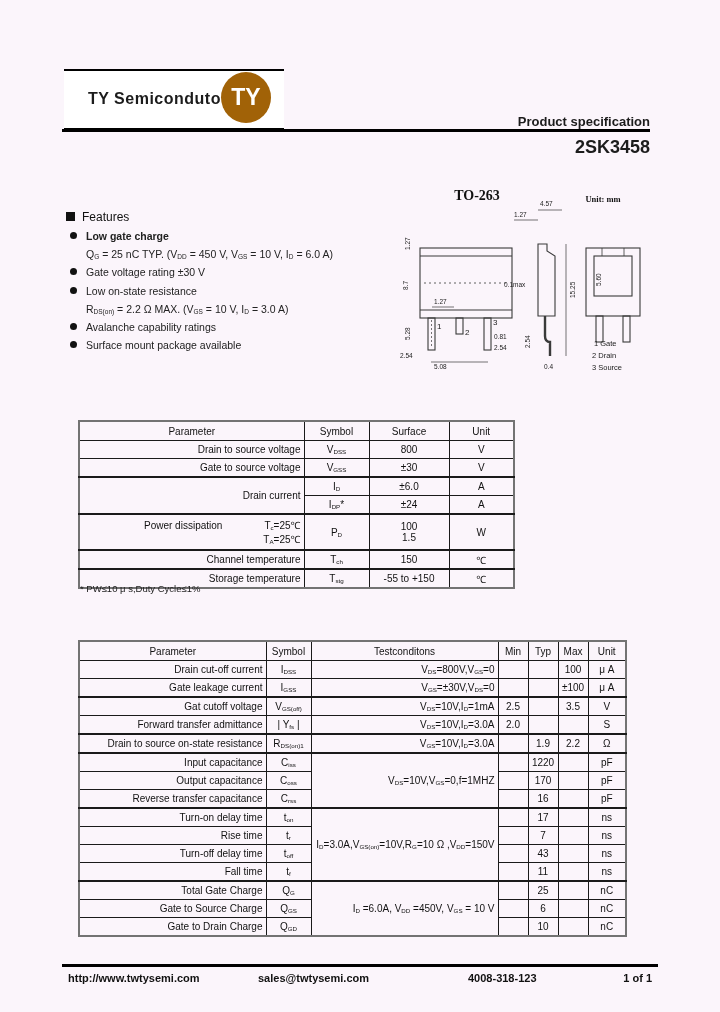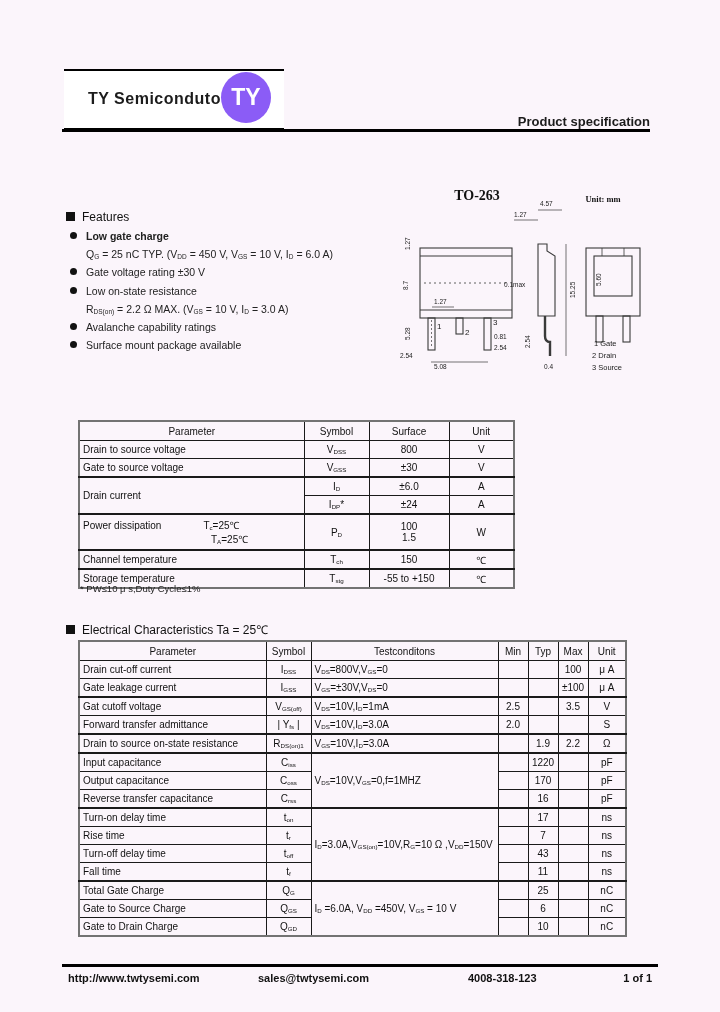--- a/index.html
+++ b/index.html
@@ -24,42 +24,43 @@
   .feat-line{position:absolute;left:70px;font-size:10.5px;color:#222;white-space:nowrap;}
   .blt{display:inline-block;width:7px;height:7px;border-radius:50%;background:#111;margin-right:9px;position:relative;top:-1px;}
   .ind{padding-left:16px;}
   
   table.t{border-collapse:collapse;table-layout:fixed;border:2px solid #737373;}
   table.t th,table.t td{border:1px solid #1a1a1a;font-weight:normal;font-size:10px;
       color:#111;padding:0 3px;height:17px;overflow:hidden;white-space:nowrap;}
   table.t2 th,table.t2 td{white-space:normal;}
   table.t th{height:18px;text-align:center;}
   .c{text-align:center;}
-  .l{text-align:left;margin-left:44px;}
+  .l{text-align:right;margin-left:44px;}
   tr.g td{border-top-width:2px;}
   tr.h2 td{height:34px;}
   .pd-c1{display:inline-block;margin-left:42px;}
   .pd-c2{display:block;margin-left:128px;}
   .footnote{font-size:9.5px;color:#222;}
   
   .pkg-svg{left:398px;top:186px;}
   
   .bot-rule{left:62px;top:964px;width:596px;height:3px;background:#000;}
   .foot{top:972px;font-size:11px;font-weight:bold;color:#111;white-space:nowrap;}
 </style>
 </head>
 <body>
 
 <div class="page">
 
   <div class="abs logo-box"></div>
   <div class="abs brand"><span>TY Semicondutor</span><sup>®</sup></div>
-  <div class="abs logo-circle" style="background:#8b5cf6;">TY</div>
+  <div class="abs logo-circle" style="background:#a16207;">TY</div>
   <div class="abs spec-label">Product specification</div>
   <div class="abs top-rule"></div>
+  <div class="abs part-number">2SK3458</div>
 
   <div class="abs sec-title" style="left:66px;top:210px;"><span class="sq"></span><span>Features</span></div>
   <div class="feat-line" style="top:230px;font-weight:bold;"><span class="blt"></span><span>Low gate charge</span></div>
   <div class="feat-line ind" style="top:248px;"><span>Q<sub>G</sub> = 25 nC TYP. (V<sub>DD</sub> = 450 V, V<sub>GS</sub> = 10 V, I<sub>D</sub> = 6.0 A)</span></div>
   <div class="feat-line" style="top:266px;"><span class="blt"></span><span>Gate voltage rating ±30 V</span></div>
   <div class="feat-line" style="top:285px;"><span class="blt"></span><span>Low on-state resistance</span></div>
   <div class="feat-line ind" style="top:303px;"><span>R<sub>DS(on)</sub> = 2.2 Ω MAX. (V<sub>GS</sub> = 10 V, I<sub>D</sub> = 3.0 A)</span></div>
   <div class="feat-line" style="top:321px;"><span class="blt"></span><span>Avalanche capability ratings</span></div>
   <div class="feat-line" style="top:339px;"><span class="blt"></span><span>Surface mount package available</span></div>
 
@@ -180,21 +181,20 @@
     <tr class="g">
       <td class="l">Storage temperature</td>
       <td class="c">T<sub>stg</sub></td>
       <td class="c">-55 to +150</td>
       <td class="c">℃</td>
     </tr>
   </tbody>
     </table>
   <div class="abs footnote" style="left:80px;top:583px;">* PW≤10 μ s,Duty Cycle≤1%</div>
 
-  <div class="abs sec-title" style="left:66px;top:621px;"><span class="sq"></span><span>Electrical Characteristics Ta = 25℃</span></div>
   <table class="t t2 abs" style="left:78px;top:640px;width:547px;">
     <colgroup>
         <col style="width:187px">
         <col style="width:45px">
         <col style="width:187px">
         <col style="width:30px">
         <col style="width:30px">
         <col style="width:30px">
         <col style="width:38px">
       </colgroup>

